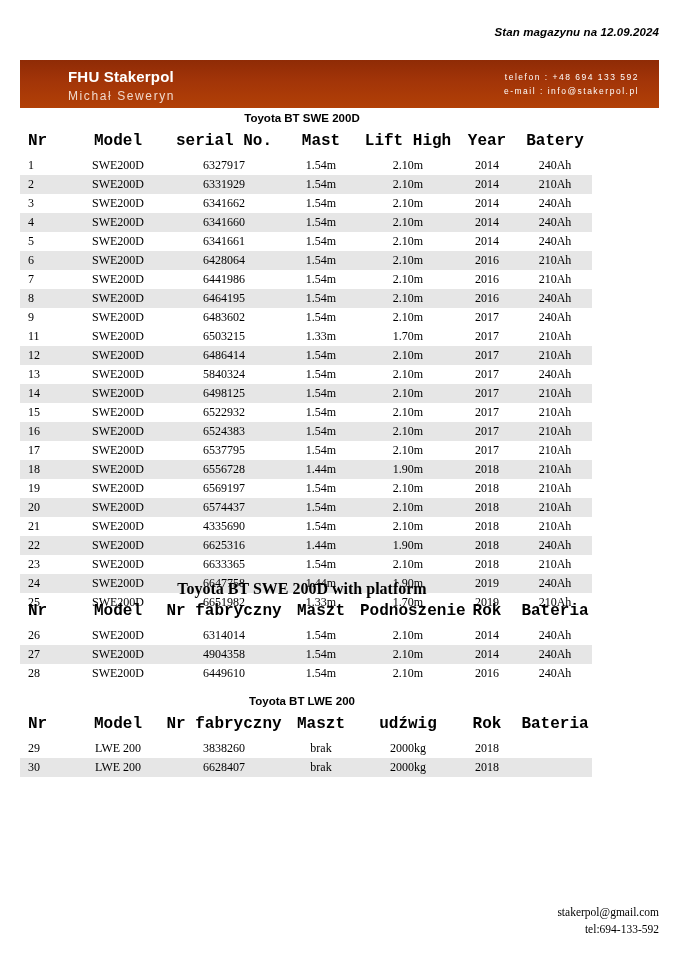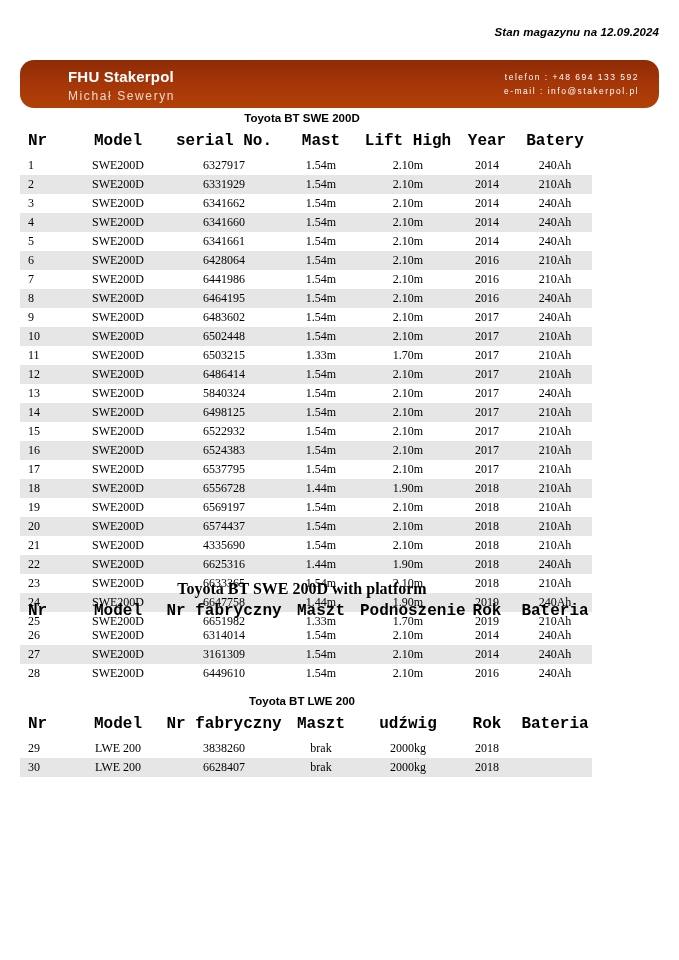--- a/index.html
+++ b/index.html
@@ -33,21 +33,20 @@
     font-style: italic;
   }
   .header-band {
     position: absolute;
     left: 20px;
     top: 60px;
     width: 639px;
     height: 48px;
     background: linear-gradient(to bottom, #8f2b06 0%, #a33508 45%, #b24006 100%);
     background-color: #9e3106;
-    border-radius: 14px;
   }
   .brand {
     position: absolute;
     left: 48px;
     top: 8px;
     color: #ffffff;
   }
   .brand-name {
     font-family: "Liberation Sans", sans-serif;
     font-size: 15px;
@@ -241,29 +240,20 @@
           </tr>
           <tr>
             <td class="col-nr">9</td>
             <td class="col-model">SWE200D</td>
             <td class="col-serial">6483602</td>
             <td class="col-mast">1.54m</td>
             <td class="col-lift">2.10m</td>
             <td class="col-year">2017</td>
             <td class="col-bat">240Ah</td>
           </tr>
-          <tr class="alt">
-            <td class="col-nr">10</td>
-            <td class="col-model">SWE200D</td>
-            <td class="col-serial">6502448</td>
-            <td class="col-mast">1.54m</td>
-            <td class="col-lift">2.10m</td>
-            <td class="col-year">2017</td>
-            <td class="col-bat">210Ah</td>
-          </tr>
           <tr>
             <td class="col-nr">11</td>
             <td class="col-model">SWE200D</td>
             <td class="col-serial">6503215</td>
             <td class="col-mast">1.33m</td>
             <td class="col-lift">1.70m</td>
             <td class="col-year">2017</td>
             <td class="col-bat">210Ah</td>
           </tr>
           <tr class="alt">
@@ -416,21 +406,21 @@
             <td class="col-model">SWE200D</td>
             <td class="col-serial">6314014</td>
             <td class="col-mast">1.54m</td>
             <td class="col-lift">2.10m</td>
             <td class="col-year">2014</td>
             <td class="col-bat">240Ah</td>
           </tr>
           <tr class="alt">
             <td class="col-nr">27</td>
             <td class="col-model">SWE200D</td>
-            <td class="col-serial">3161309</td>
+            <td class="col-serial">4904358</td>
             <td class="col-mast">1.54m</td>
             <td class="col-lift">2.10m</td>
             <td class="col-year">2014</td>
             <td class="col-bat">240Ah</td>
           </tr>
           <tr>
             <td class="col-nr">28</td>
             <td class="col-model">SWE200D</td>
             <td class="col-serial">6449610</td>
             <td class="col-mast">1.54m</td>
@@ -473,14 +463,18 @@
             <td class="col-serial">6628407</td>
             <td class="col-mast">brak</td>
             <td class="col-lift">2000kg</td>
             <td class="col-year">2018</td>
             <td class="col-bat"></td>
           </tr>
         </tbody>
     </table>
   </div>
 
+  <div class="footer">
+    <div>stakerpol@gmail.com</div>
+    <div>tel:694-133-592</div>
+  </div>
 
 </div>
 
 </body></html>

